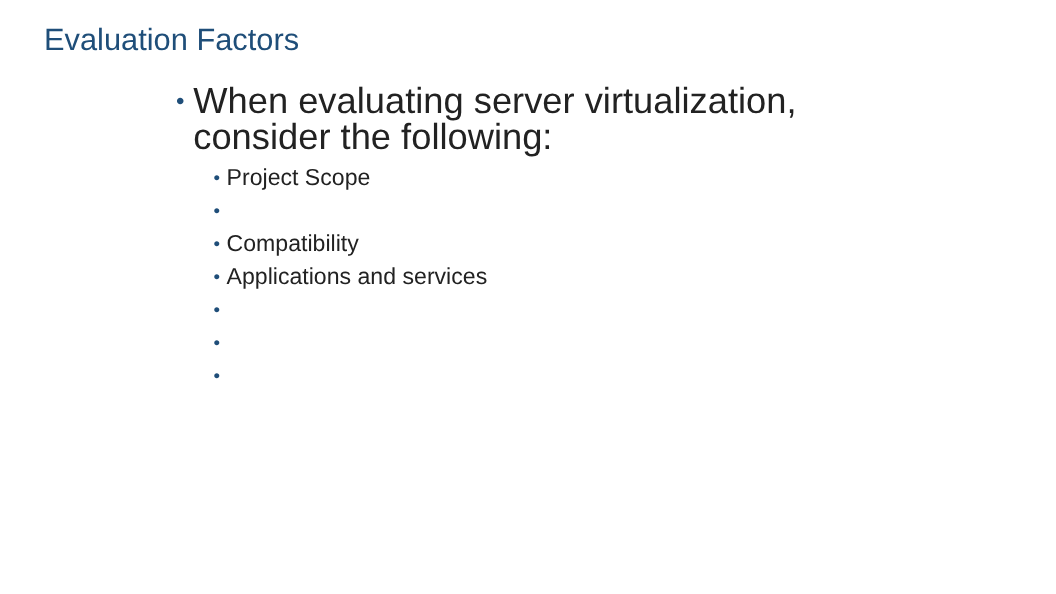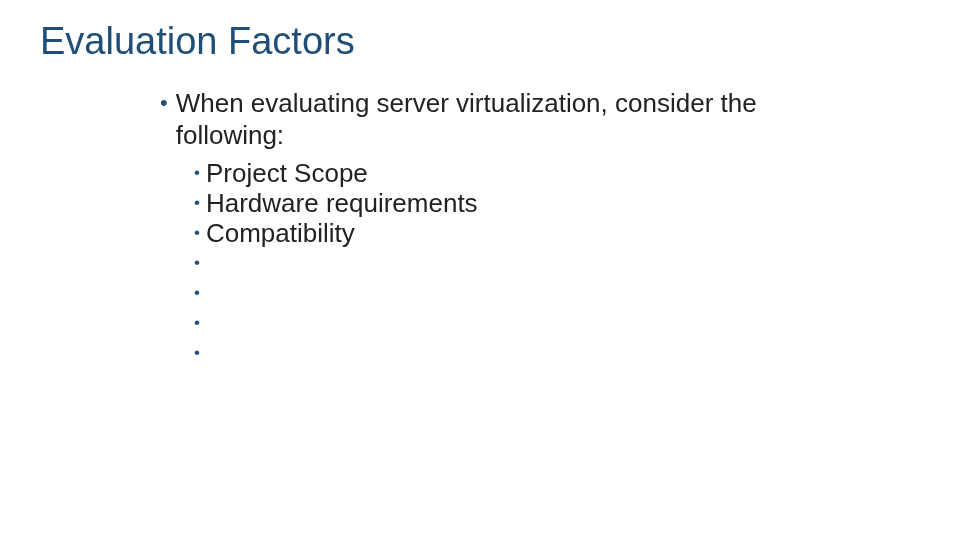--- a/index.html
+++ b/index.html
@@ -14,21 +14,21 @@
       font-family: "Segoe UI", "Segoe UI Light", Arial, sans-serif;
       overflow: hidden;
       position: relative;
     }
     .slide {
       width: 100%;
       height: 100%;
       padding: 20px 40px;
     }
     .title {
-      font-size: 38px;
+      font-size: 28px;
       font-weight: 300;
       color: #1f4e79;
       margin-bottom: 24px;
       font-family: "Segoe UI Light", "Segoe UI", Arial, sans-serif;
     }
     .content {
       padding-left: 120px;
     }
     .main-bullet {
       display: flex;
@@ -36,21 +36,21 @@
       margin-bottom: 8px;
     }
     .main-bullet .dot {
       color: #1f4e79;
       font-size: 22px;
       line-height: 32px;
       margin-right: 8px;
       font-weight: normal;
     }
     .main-bullet .text {
-      font-size: 26px;
+      font-size: 33px;
       line-height: 32px;
       color: #222222;
       font-weight: 400;
       max-width: 600px;
       font-family: "Segoe UI", Arial, sans-serif;
     }
     .sub-list {
       padding-left: 34px;
       margin-top: 6px;
     }
@@ -59,21 +59,21 @@
       align-items: flex-start;
       margin-bottom: 2px;
     }
     .sub-bullet .dot {
       color: #1f4e79;
       font-size: 17px;
       line-height: 28px;
       margin-right: 6px;
     }
     .sub-bullet .text {
-      font-size: 26px;
+      font-size: 21px;
       line-height: 28px;
       color: #222222;
       font-weight: 400;
       font-family: "Segoe UI", Arial, sans-serif;
     }
   </style>
 </head>
 <body>
 
 <div class="slide">
@@ -85,28 +85,28 @@
       <span class="text">When evaluating server virtualization, consider the following:</span>
     </div>
 
     <div class="sub-list">
       <div class="sub-bullet">
         <span class="dot">•</span>
         <span class="text">Project Scope</span>
       </div>
       <div class="sub-bullet">
         <span class="dot">•</span>
-        <span class="text">Hardware requirements</span>
       </div>
       <div class="sub-bullet">
         <span class="dot">•</span>
         <span class="text">Compatibility</span>
       </div>
       <div class="sub-bullet">
         <span class="dot">•</span>
+        <span class="text">Applications and services</span>
       </div>
       <div class="sub-bullet">
         <span class="dot">•</span>
       </div>
       <div class="sub-bullet">
         <span class="dot">•</span>
       </div>
       <div class="sub-bullet">
         <span class="dot">•</span>
       </div>

